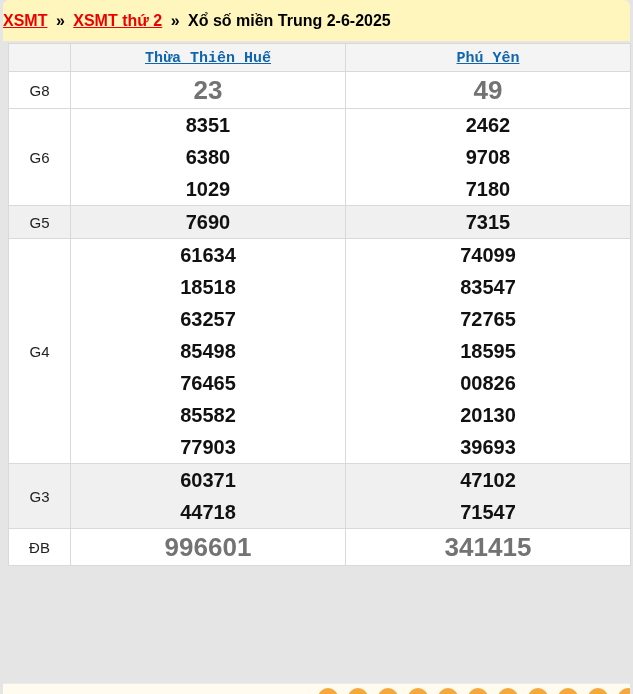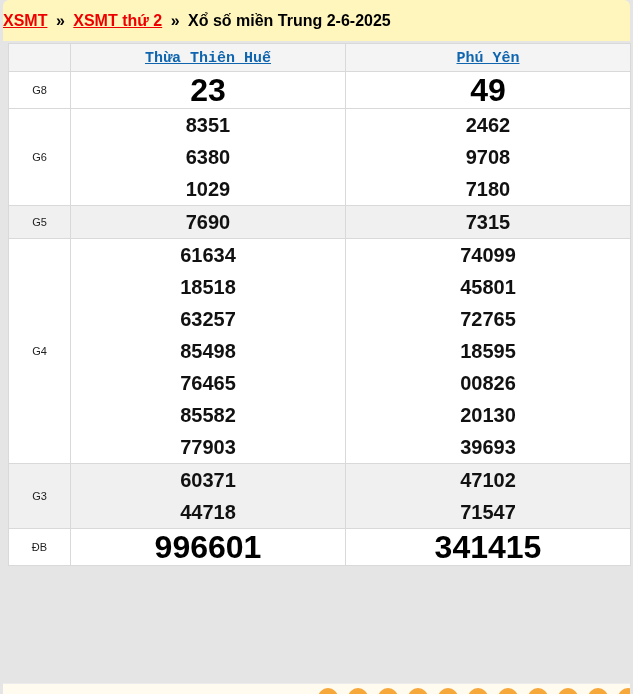--- a/index.html
+++ b/index.html
@@ -29,31 +29,31 @@
   }
   table.results th{
     background:#F4F4F4;height:27px;
     font-size:15px;font-weight:bold;
   }
   table.results th a{color:#1065AF;text-decoration:underline;cursor:pointer;font-family:Liberation Mono, monospace;}
   col.c-label{width:62px;}
   col.c-hue{width:275px;}
   col.c-py{width:285px;}
   td.prize-label{
-    text-align:center;font-size:11px;color:#222;
+    text-align:center;font-size:15px;color:#222;
     background:inherit;
   }
   tr.shaded{background:#F0F0F0;}
   td.num-cell{vertical-align:middle;padding:1px 0;}
   .num-line{
     text-align:center;line-height:32px;
     font-size:20px;font-weight:bold;color:#111;
   }
   tr.red-large .num-line{
-    font-size:32px;line-height:36px;color:#000000;
+    font-size:26px;line-height:36px;color:#737373;
   }
   .bottom-strip{
     position:absolute;left:3px;bottom:0;width:627px;height:10px;
     background:#FFFBEE;border-top:1px solid #ECECEC;
     overflow:hidden;
   }
   .ball{
     position:absolute;top:4px;width:20px;height:20px;
     border-radius:50%;background:#F6A83B;
   }
@@ -124,21 +124,21 @@
           <div class="num-line">61634</div>
           <div class="num-line">18518</div>
           <div class="num-line">63257</div>
           <div class="num-line">85498</div>
           <div class="num-line">76465</div>
           <div class="num-line">85582</div>
           <div class="num-line">77903</div>
         </td>
         <td class="num-cell">
           <div class="num-line">74099</div>
-          <div class="num-line">45801</div>
+          <div class="num-line">83547</div>
           <div class="num-line">72765</div>
           <div class="num-line">18595</div>
           <div class="num-line">00826</div>
           <div class="num-line">20130</div>
           <div class="num-line">39693</div>
         </td>
       </tr>
       <tr class="shaded ">
         <td class="prize-label">G3</td>
         <td class="num-cell">

